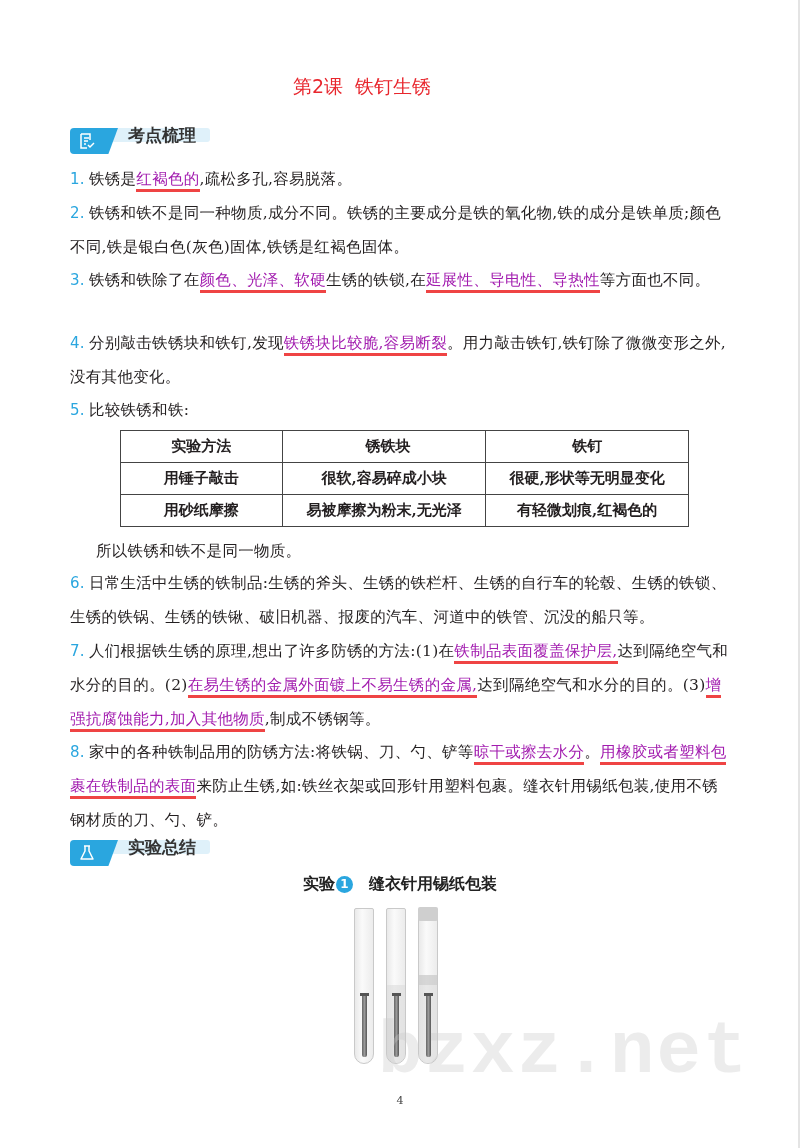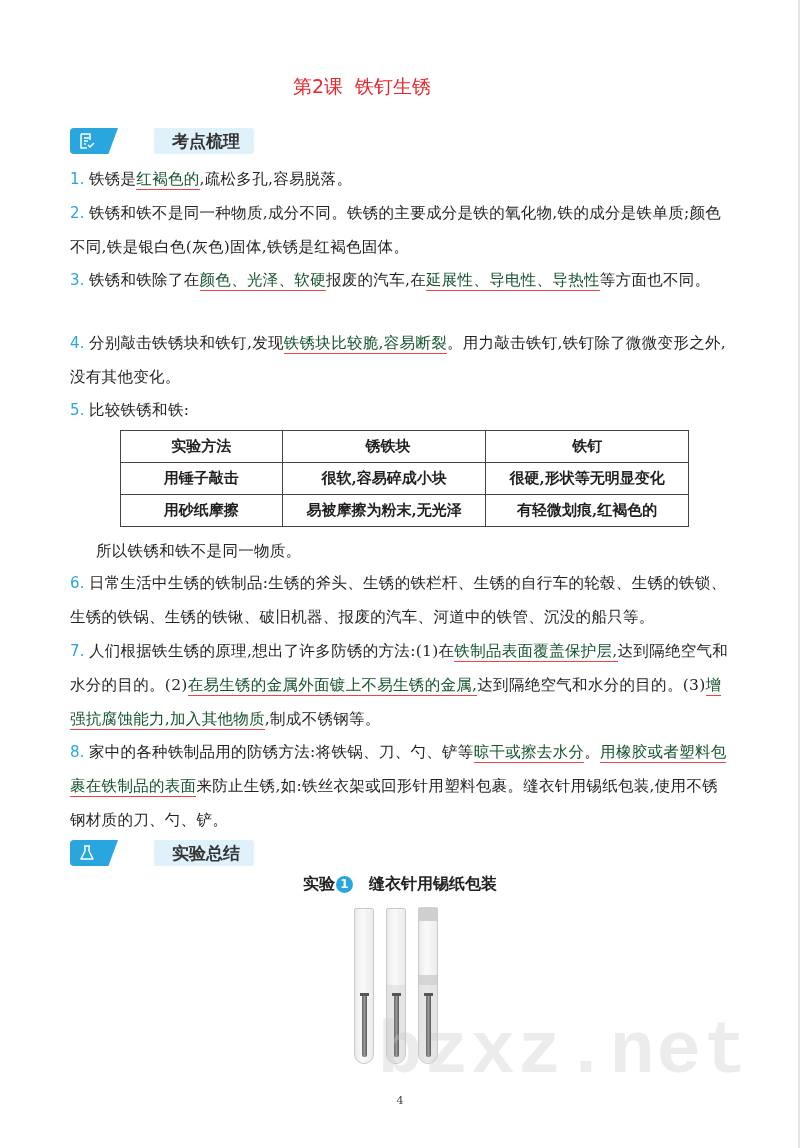--- a/index.html
+++ b/index.html
@@ -2,28 +2,28 @@
 <html><head>
 <meta charset="utf-8">
 <style>
   * { box-sizing: border-box; margin: 0; padding: 0; }
   html, body { width: 800px; height: 1148px; background: #ffffff; overflow: hidden; }
   body { font-family: "DejaVu Serif", "Liberation Serif", serif; color: #231f20; position: relative; }
   .page { position: absolute; left: 0; top: 0; width: 800px; height: 1148px; background: #fff; border-right: 2px solid #e4e4e4; }
   .title { position: absolute; top: 74px; left: 0; width: 724px; text-align: center; color: #e8262d; font-family: "DejaVu Sans", "Liberation Sans", sans-serif; font-size: 19px; }
   .title .sep { display: inline-block; width: 12px; }
 
-  .section-head { position: absolute; left: 70px; height: 26px; display: flex; align-items: stretch; gap: 44px; }
+  .section-head { position: absolute; left: 70px; height: 14px; display: flex; align-items: stretch; }
   .section-head .badge { width: 48px; height: 26px; background: #2aa6df; clip-path: polygon(0 0, 100% 0, 80% 100%, 0 100%); border-radius: 4px 0 0 4px; display: flex; align-items: center; padding-left: 8px; }
   .section-head .label-bg { background: #dff1fa; margin-left: -8px; padding: 0 14px 0 18px; display: flex; align-items: center; font-family: "DejaVu Sans", "Liberation Sans", sans-serif; font-size: 17px; font-weight: bold; color: #333; border-radius: 0 3px 3px 0; }
   .section-head svg { display: block; }
 
   .item { position: absolute; left: 70px; width: 660px; font-size: 15.5px; line-height: 34px; letter-spacing: 0.3px; }
   .item .num { color: #2aa6df; font-family: "DejaVu Sans", "Liberation Sans", sans-serif; font-size: 15px; margin-right: 4px; }
-  .ans { color: #14532d; border-bottom: 1px solid #ef4444; padding-bottom: 1px; }
+  .ans { color: #a21caf; border-bottom: 3px solid #ef4444; padding-bottom: 1px; }
 
   table.cmp { position: absolute; left: 120px; top: 430px; width: 569px; border-collapse: collapse; font-size: 15px; }
   table.cmp td, table.cmp th { border: 1.2px solid #444; height: 32px; text-align: center; font-weight: bold; padding: 0 4px; }
   table.cmp .c1 { width: 162px; }
   table.cmp .c2 { width: 204px; padding-left: 12px; }
   table.cmp .c3 { width: 203px; }
 
   .exp-title { position: absolute; top: 874px; left: 0; width: 800px; text-align: center; font-family: "DejaVu Sans", "Liberation Sans", sans-serif; font-size: 16px; font-weight: bold; color: #222; }
   .exp-title .circ { display: inline-block; width: 17px; height: 17px; border-radius: 50%; background: #2aa6df; color: #fff; font-size: 12px; line-height: 17px; text-align: center; vertical-align: 1px; margin: 0 16px 0 1px; }
 
@@ -59,21 +59,21 @@
 
   <div class="item" style="top:162px;">
     <span class="num">1.</span><span>铁锈是</span><span class="ans">红褐色的</span><span>,疏松多孔,容易脱落。</span>
   </div>
 
   <div class="item" style="top:196px;">
     <span class="num">2.</span><span style="position:relative;">铁锈和铁不是同一种物质,成分不同。铁锈的主要成分是铁的氧化物,铁的成分是铁单质;颜色不同,铁是银白色(灰色)固体,铁锈是红褐色固体。</span>
   </div>
 
   <div class="item" style="top:263px;">
-    <span class="num">3.</span><span>铁锈和铁除了在</span><span class="ans">颜色、光泽、软硬</span><span>报废的汽车,在</span><span class="ans">延展性、导电性、导热性</span><span>等方面也不同。</span>
+    <span class="num">3.</span><span>铁锈和铁除了在</span><span class="ans">颜色、光泽、软硬</span><span>生锈的铁锁,在</span><span class="ans">延展性、导电性、导热性</span><span>等方面也不同。</span>
   </div>
 
   <div class="item" style="top:326px;">
     <span class="num">4.</span><span>分别敲击铁锈块和铁钉,发现</span><span class="ans">铁锈块比较脆,容易断裂</span><span>。用力敲击铁钉,铁钉除了微微变形之外,没有其他变化。</span>
   </div>
 
   <div class="item" style="top:393px;">
     <span class="num">5.</span><span>比较铁锈和铁:</span>
   </div>
 

